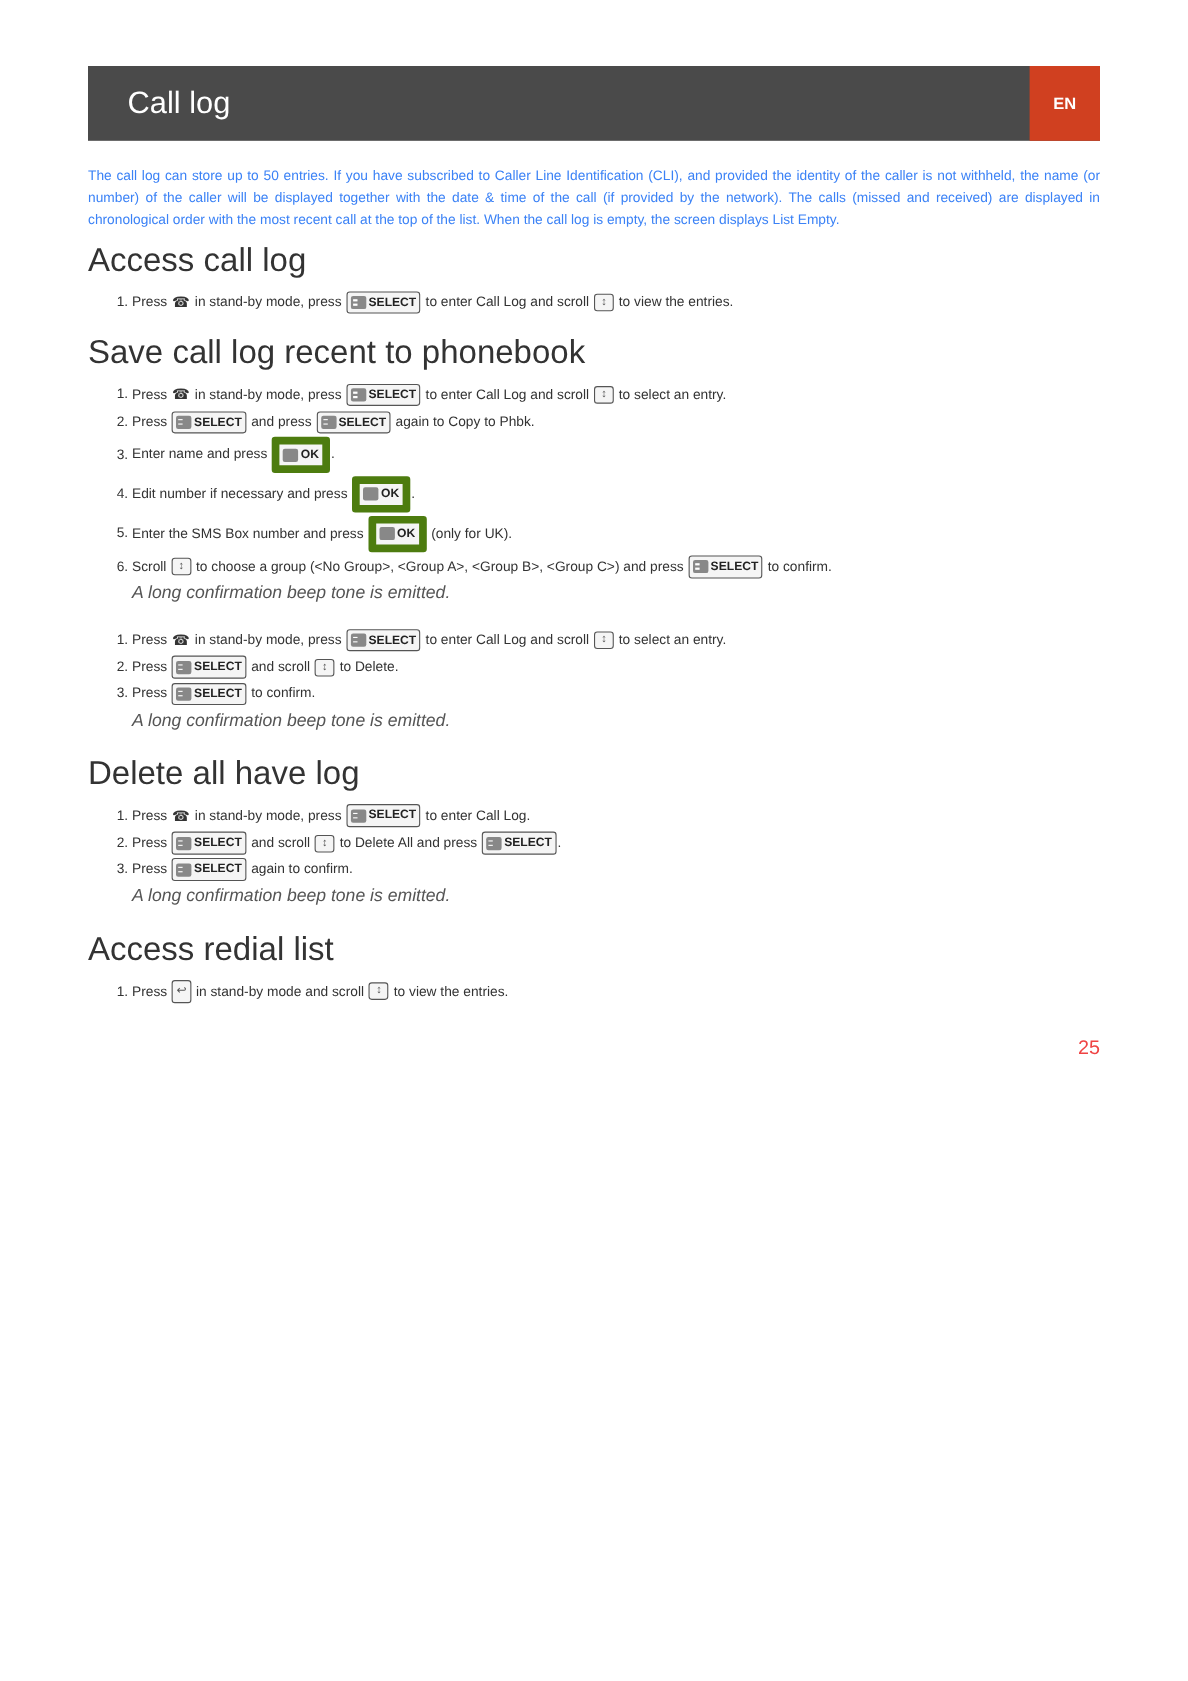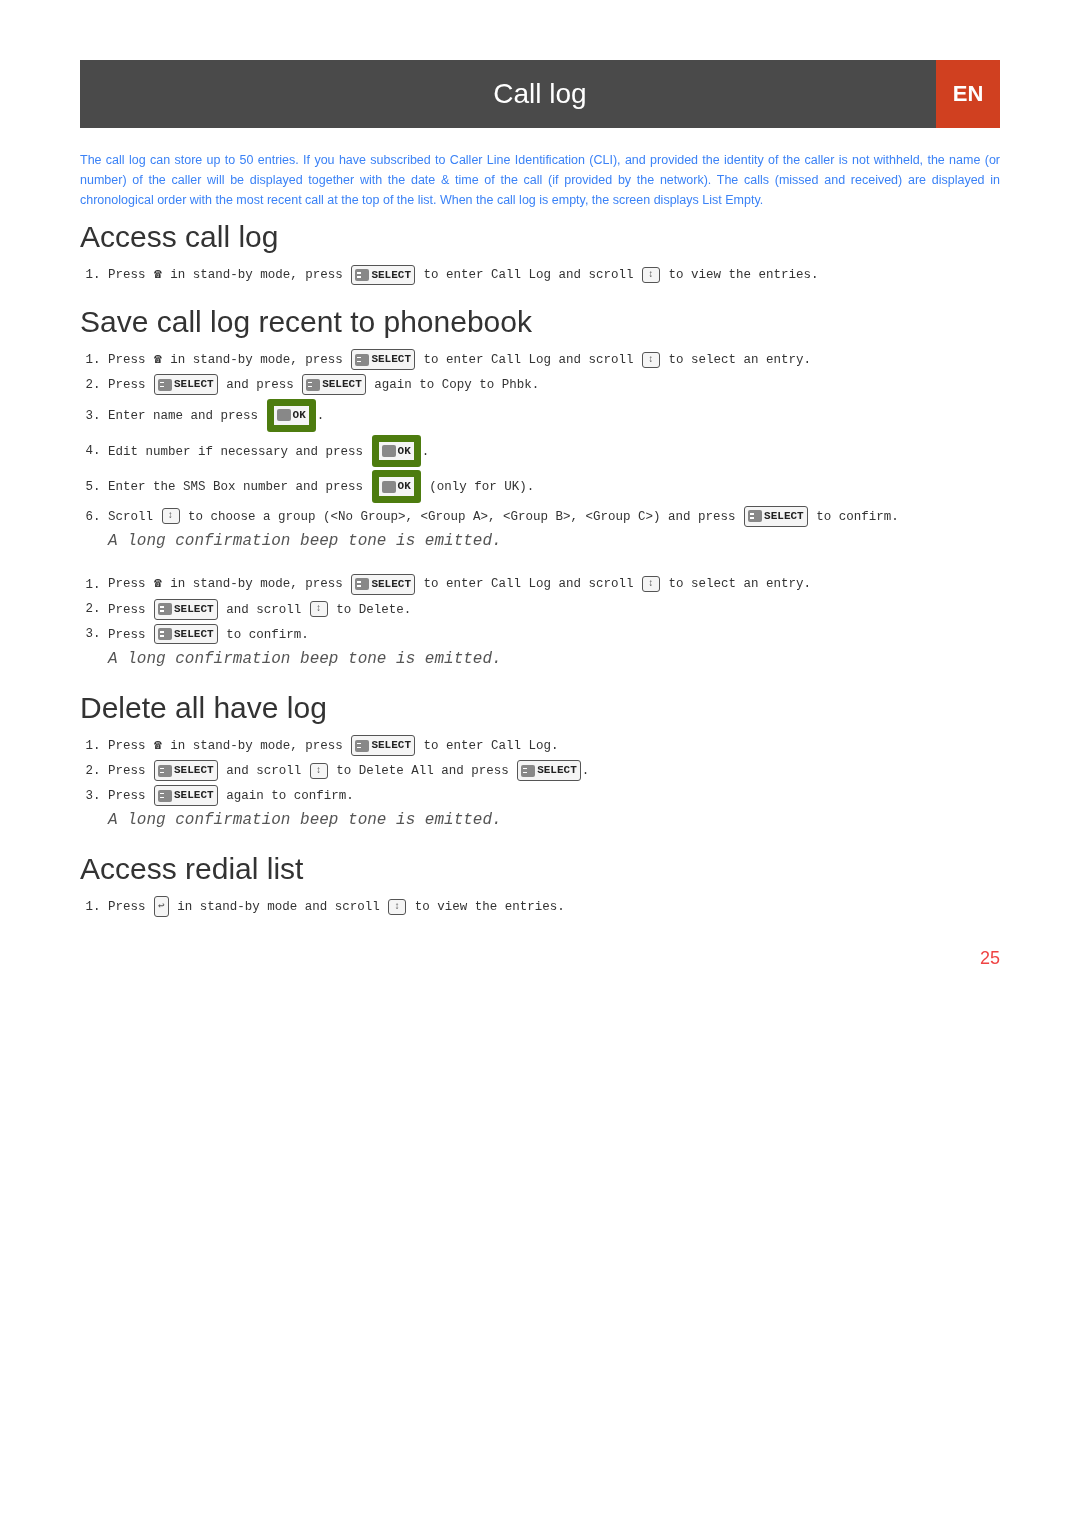--- a/index.html
+++ b/index.html
@@ -9,35 +9,35 @@
       font-size: 13px;
       color: #222;
       width: 1080px;
       min-height: 1528px;
       padding: 60px 80px 60px 80px;
     }
 
     .header-bar {
       background: #4a4a4a;
       color: #fff;
-      text-align: center;
+      text-align: left;
       font-size: 28px;
       font-weight: 300;
-      padding: 18px 20px;
+      padding: 18px 36px;
       position: relative;
       margin-bottom: 22px;
     }
 
     .en-badge {
       position: absolute;
       right: 0;
       top: 0;
       background: #d04020;
       color: #fff;
-      font-size: 22px;
+      font-size: 15px;
       font-weight: bold;
       width: 64px;
       height: 100%;
       display: flex;
       align-items: center;
       justify-content: center;
     }
 
     .intro-text {
       font-size: 12.5px;
@@ -48,23 +48,22 @@
 
     .section-title {
       font-size: 30px;
       font-weight: 300;
       color: #333;
       margin-bottom: 10px;
       margin-top: 10px;
     }
 
     ol {
-      margin-left: 28px;
+      margin-left: 40px;
       margin-bottom: 18px;
-      font-family: Liberation Mono, monospace;
     }
 
     ol li {
       font-size: 12.5px;
       line-height: 1.7;
       color: #333;
       margin-bottom: 3px;
     }
 
     .note {

